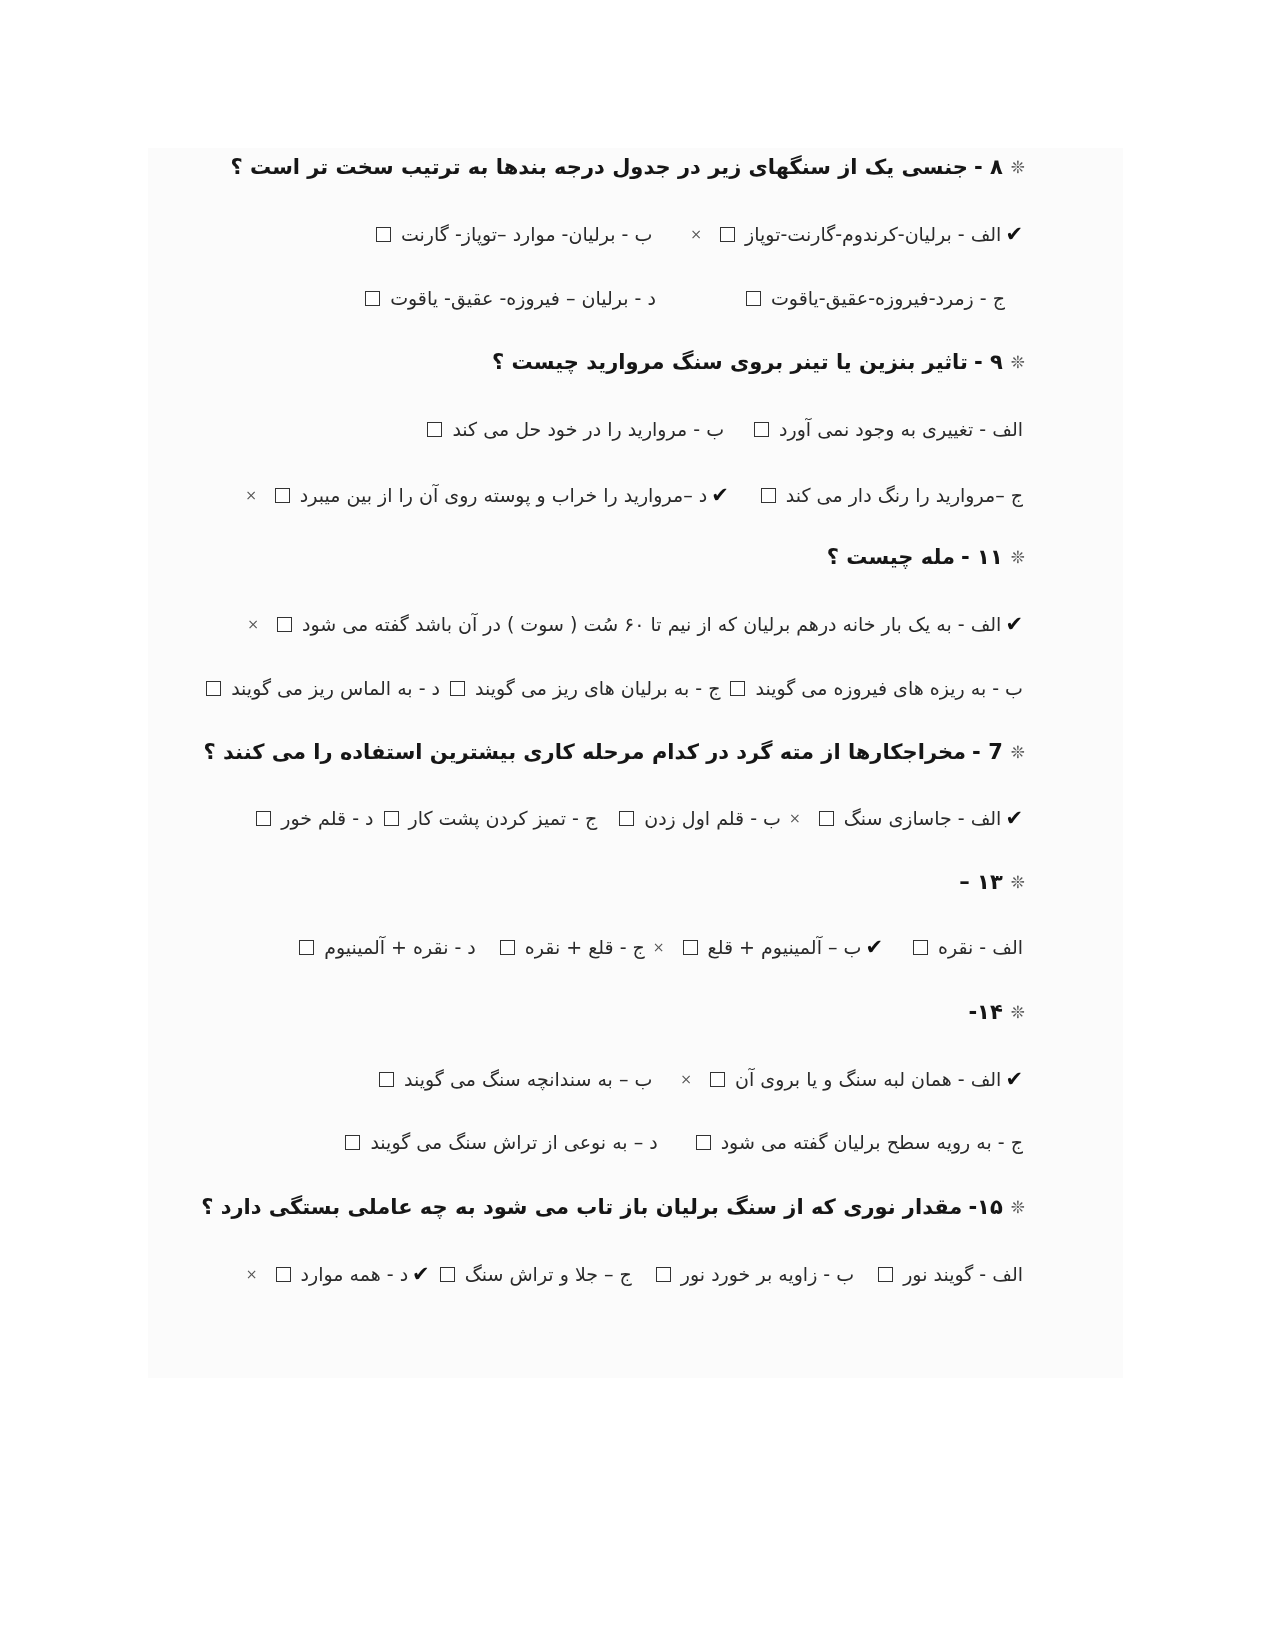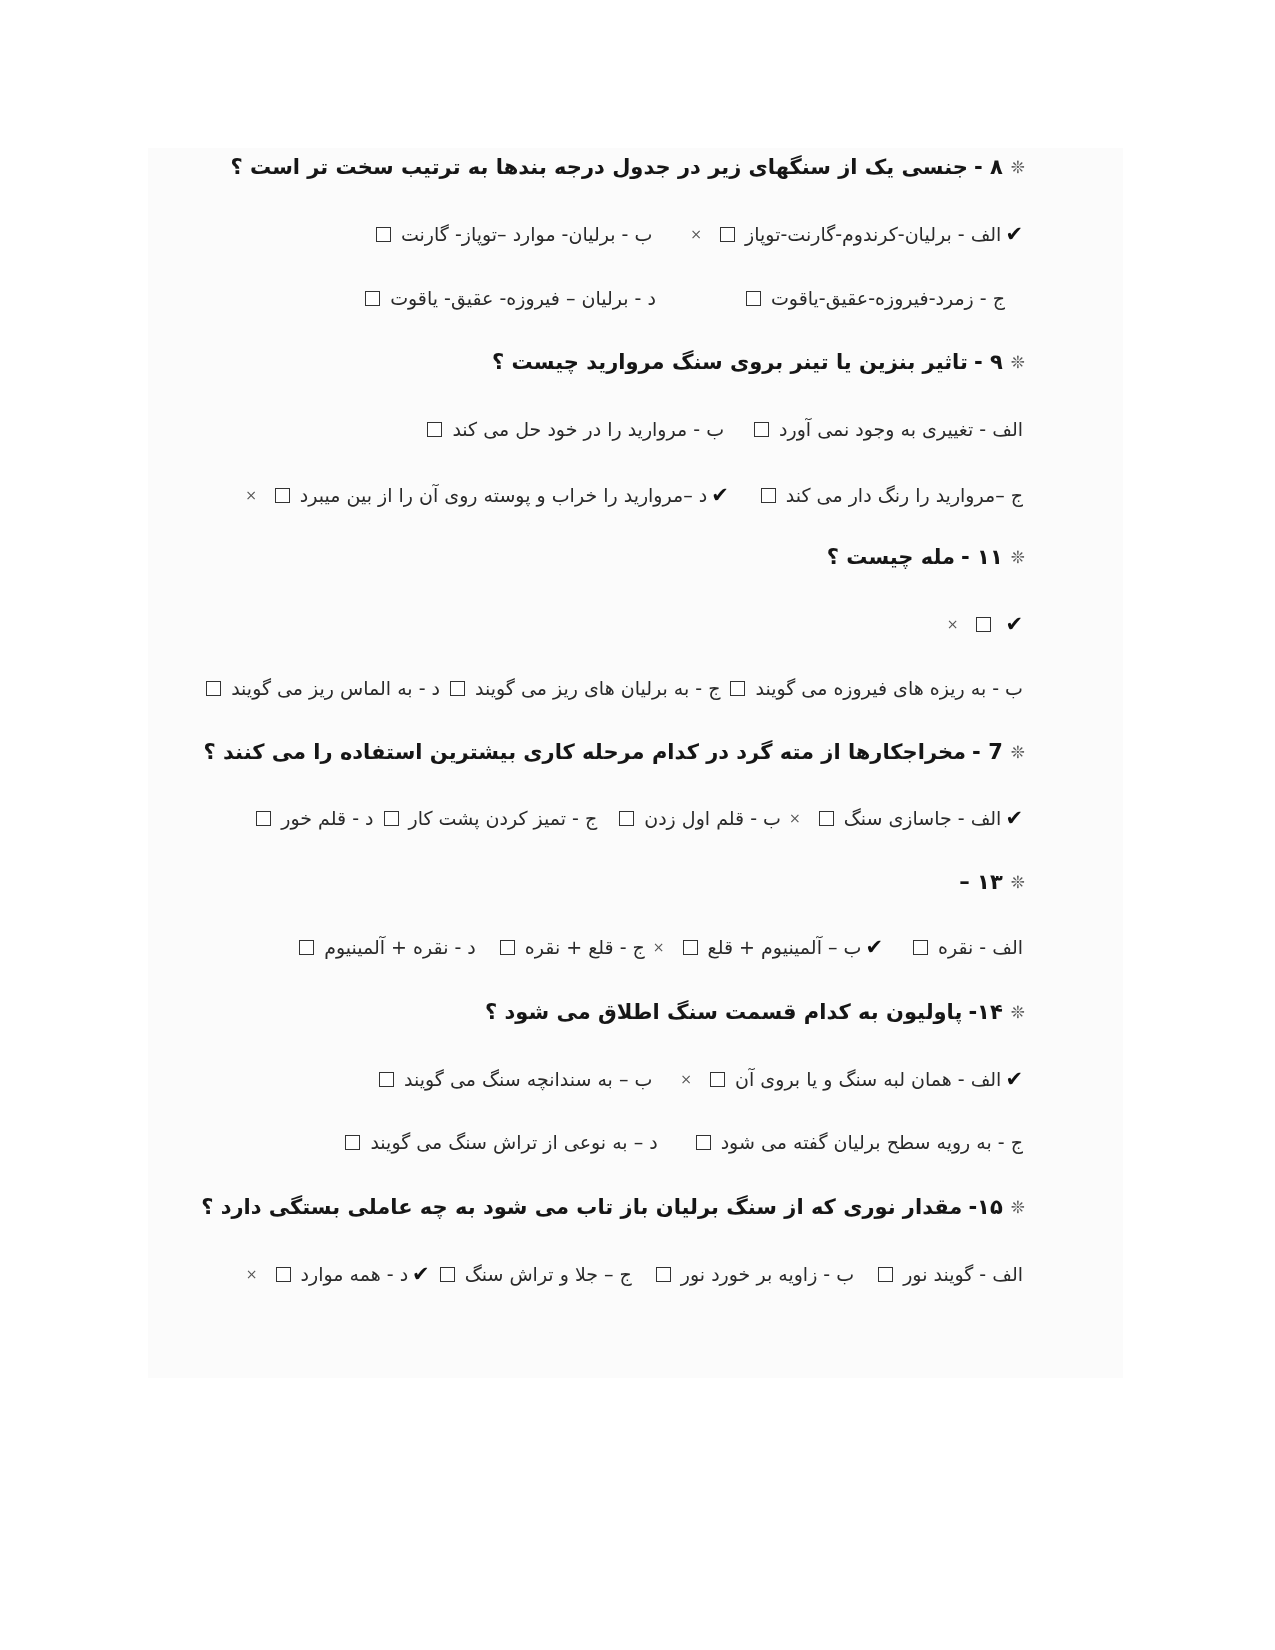--- a/index.html
+++ b/index.html
@@ -66,20 +66,21 @@
   <span class="xmark">×</span>
 </div>
 
 <div class="line q" style="right:250px; top:545px;">
   <span class="star">❊</span>
   <span class="num">۱۱ -</span>
   <span>مله چیست ؟</span>
 </div>
 <div class="line opt" style="right:252px; top:612px;">
   <span class="check">✔</span>
+  <span>الف - به یک بار خانه درهم برلیان که از نیم تا ۶۰ سُت ( سوت ) در آن باشد گفته می شود</span>
   <span class="box"></span>
   <span class="xmark">×</span>
 </div>
 <div class="line opt" style="right:252px; top:677px;">
   <span>ب - به ریزه های فیروزه می گویند</span>
   <span class="box"></span>
   <span>ج - به برلیان های ریز می گویند</span>
   <span class="box"></span>
   <span>د - به الماس ریز می گویند</span>
   <span class="box"></span>
@@ -119,21 +120,20 @@
   <span>ج - قلع + نقره</span>
   <span class="box"></span>
   <span class="gap" style="width:14px"></span>
   <span>د - نقره + آلمینیوم</span>
   <span class="box"></span>
 </div>
 
 <div class="line q" style="right:250px; top:1000px;">
   <span class="star">❊</span>
   <span class="num">۱۴-</span>
-  <span>پاولیون به کدام قسمت سنگ اطلاق می شود ؟</span>
 </div>
 <div class="line opt" style="right:252px; top:1067px;">
   <span class="check">✔</span>
   <span>الف - همان لبه سنگ و یا بروی آن</span>
   <span class="box"></span>
   <span class="xmark">×</span>
   <span class="gap" style="width:20px"></span>
   <span>ب – به سندانچه سنگ می گویند</span>
   <span class="box"></span>
 </div>

